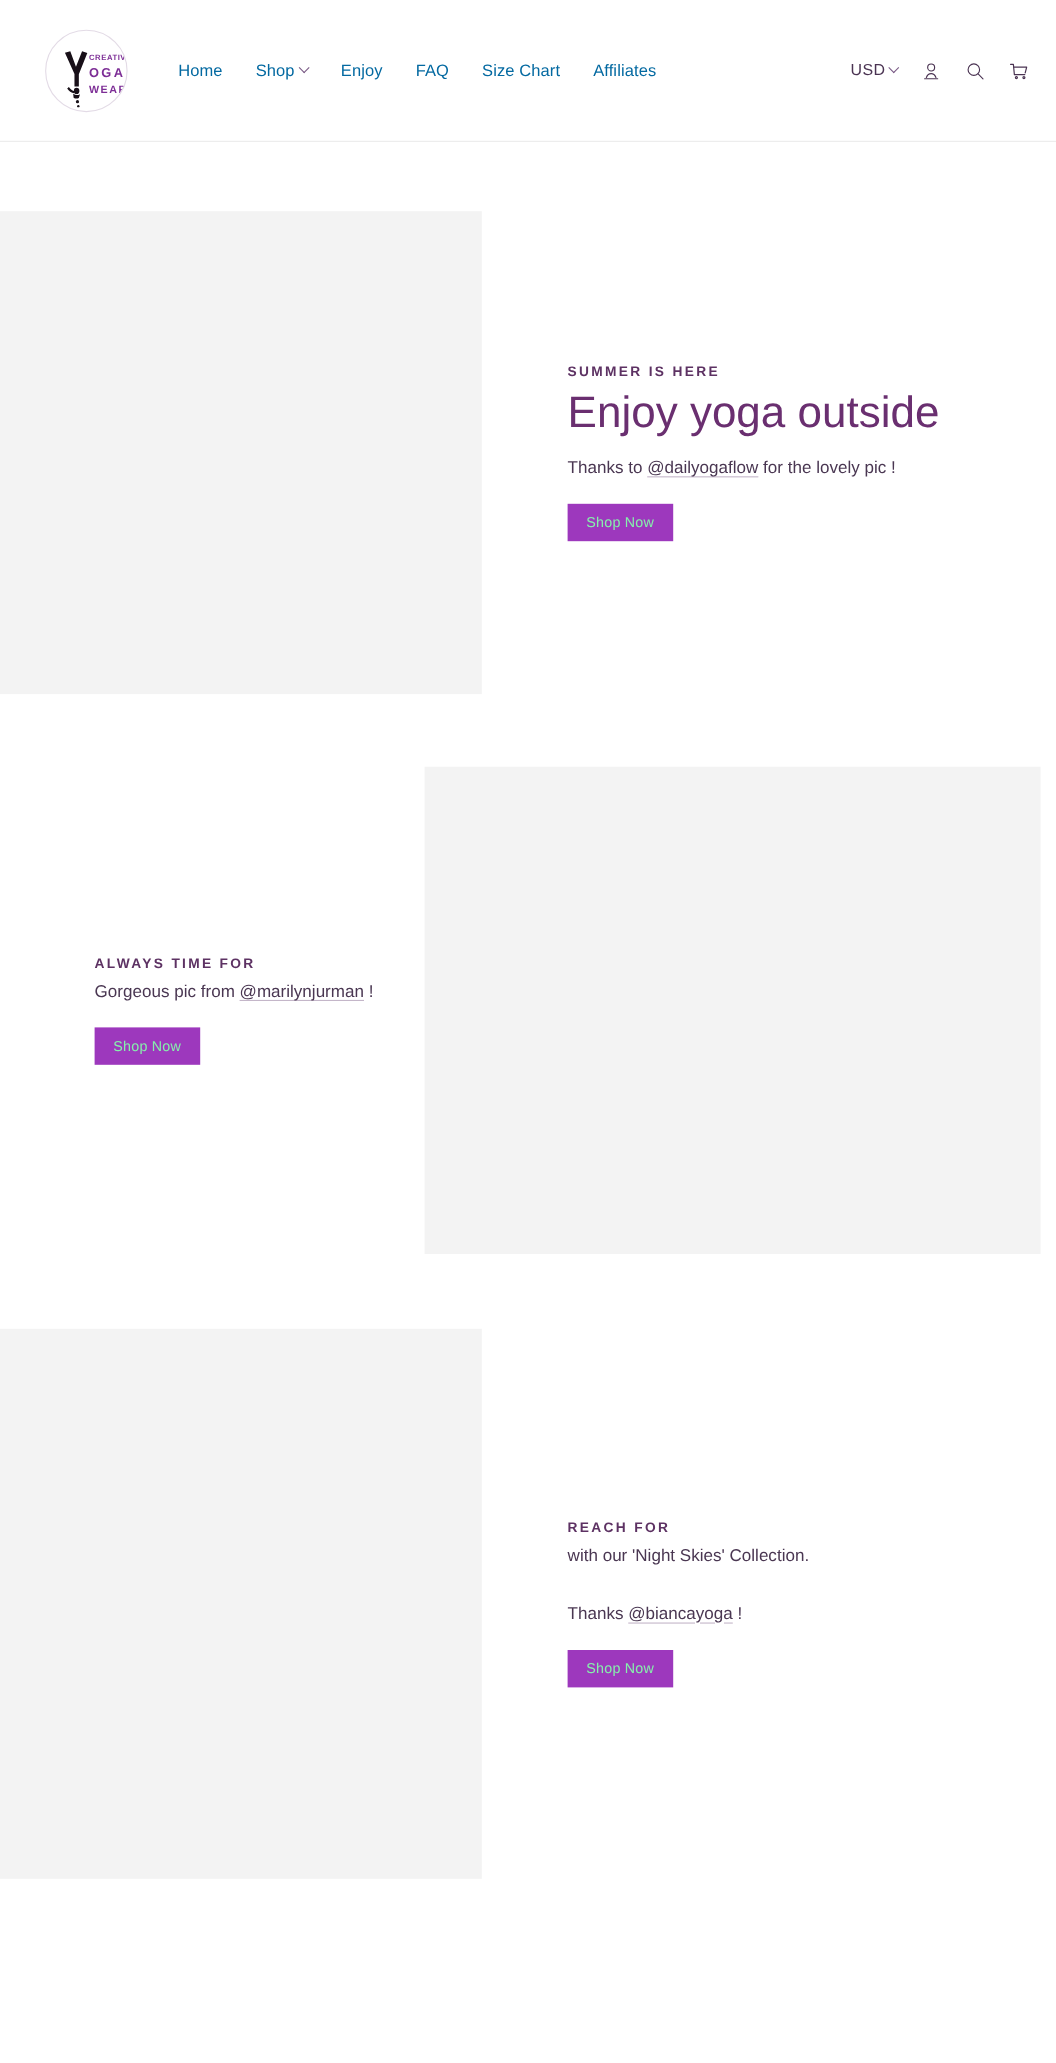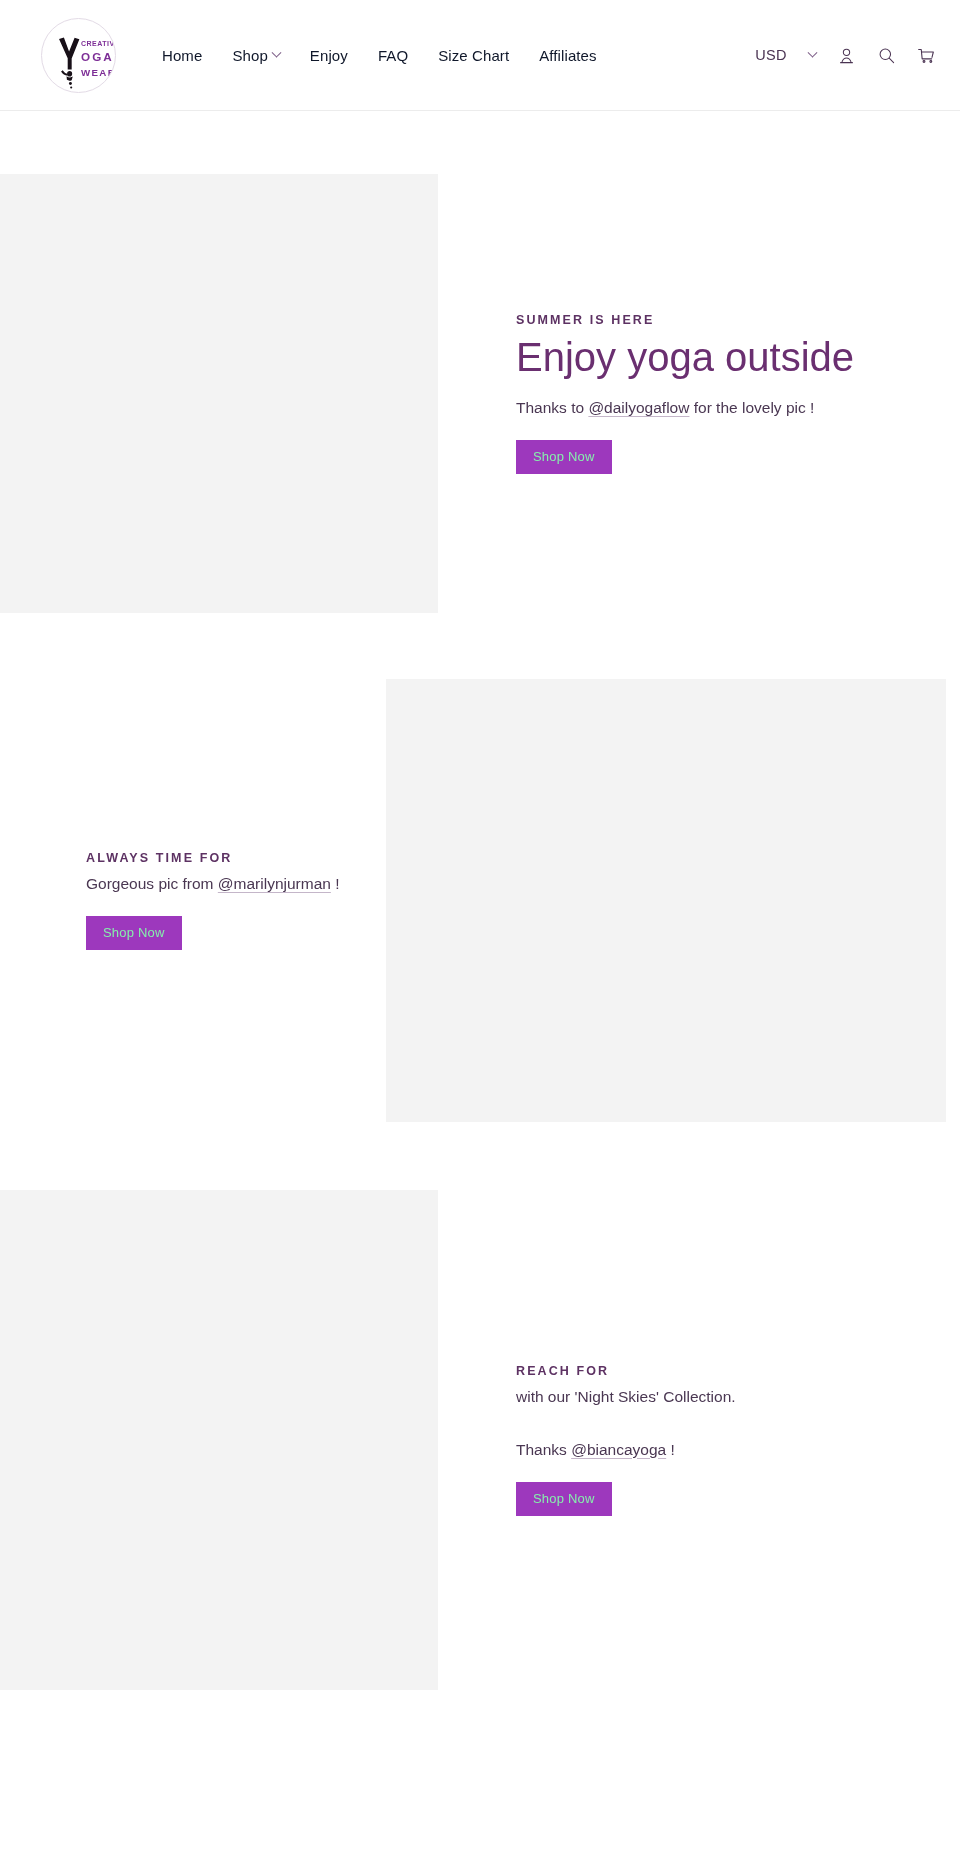--- a/index.html
+++ b/index.html
@@ -10,21 +10,21 @@
     background: #ffffff;
     font-family: "Liberation Sans", sans-serif;
     color: #4c3b52;
     overflow-x: hidden;
   }
 
   body { width: 960px; height: 1875px; position: relative; }
 
   
   .site-header {
-    height: 111px;
+    height: 129px;
     width: 960px;
     display: flex;
     align-items: center;
     padding: 0 0 0 41px;
     border-bottom: 1px solid #ececec;
     position: relative;
     background: #fff;
   }
 
   .logo-wrap {
@@ -44,21 +44,21 @@
     align-items: center;
     margin-left: 31px;
     gap: 0;
   }
   .nav-item {
     display: flex;
     align-items: center;
     gap: 5px;
     padding: 0 15px;
     font-size: 15px;
-    color: #0f172a;
+    color: #0369a1;
     text-decoration: none;
     letter-spacing: 0.1px;
     white-space: nowrap;
     cursor: pointer;
     justify-content: center;
   }
   .caret {
     display: inline-block;
     width: 7px; height: 7px;
     border-right: 1.2px solid #7a5a85;
@@ -69,21 +69,21 @@
   .header-right {
     position: absolute;
     right: 14px;
     top: 50%;
     transform: translateY(-50%);
     display: flex;
     align-items: center;
     gap: 0;
   }
   .currency-select {
-    display: flex; align-items: center; gap: 22px;
+    display: flex; align-items: center; gap: 4px;
     font-size: 14.5px; color: #4a3352; letter-spacing: .4px;
     padding: 6px 10px; cursor: pointer;
   }
   .icon-btn {
     width: 40px; height: 40px;
     display: flex; align-items: center; justify-content: center;
     cursor: pointer;
   }
   .icon-btn svg { display: block; }
 

